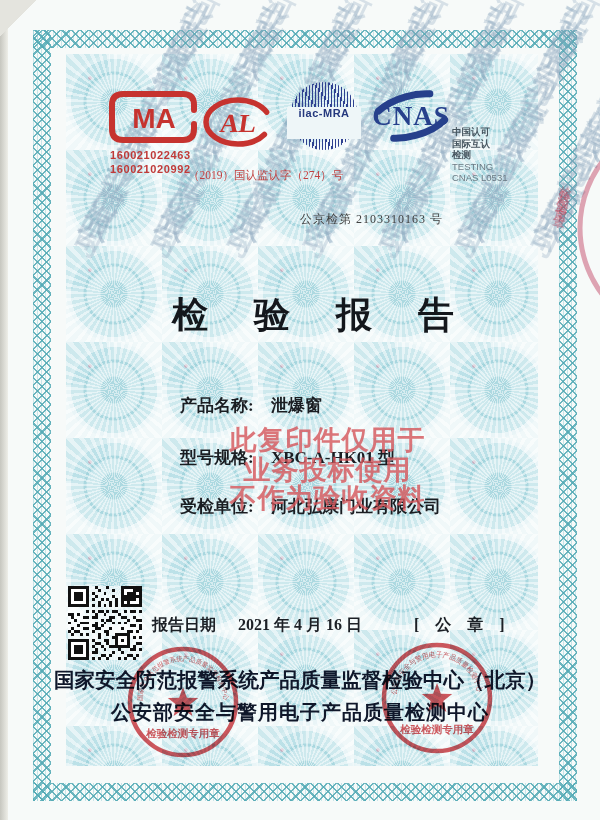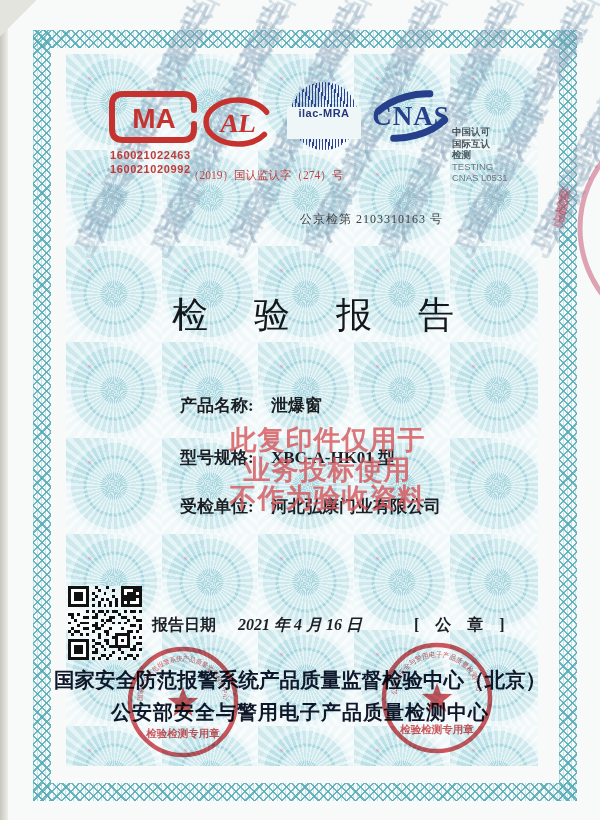--- a/index.html
+++ b/index.html
@@ -47,35 +47,35 @@
   .accred{position:absolute;left:452px;top:83px;z-index:6;
           font:600 9.5px "Liberation Sans",sans-serif;line-height:11.5px;color:#46555f;margin-top:43px;}
   .accred .en{color:#6b7a84;font-weight:400;}
   
   .lic{position:absolute;z-index:6;font:700 11px "Liberation Sans",sans-serif;
        color:#c03a38;letter-spacing:.6px;}
   .lic1{left:110px;top:149px;}
   .lic2{left:110px;top:163px;text-align:center;}
   .approval{position:absolute;left:188px;top:168px;z-index:6;font-weight:400;font-size:11.5px;color:#c24040;}
   .repno{position:absolute;left:300px;top:211px;z-index:6;font-size:12px;color:#404040;letter-spacing:1px;}
-  .title{position:absolute;left:172px;top:291px;z-index:6;font-size:36px;font-weight:400;
+  .title{position:absolute;left:172px;top:291px;z-index:6;font-size:36px;font-weight:700;
          letter-spacing:46px;color:#14171c;white-space:nowrap;}
   
   .field{position:absolute;left:180px;z-index:6;font-size:17px;color:#1a1d22;white-space:nowrap;}
   .field .lab{font-weight:700;}
   .field .val{margin-left:13px;font-weight:600;}
   .f1{top:394px;}.f2{top:446px;}.f3{top:495px;}.f4{top:543px;}
   
   .ov{position:absolute;left:170px;width:315px;text-align:center;z-index:9;
       font-size:27px;font-weight:700;color:rgba(213,84,89,.8);letter-spacing:1px;white-space:nowrap;}
   .ov1{top:422px;}.ov2{top:452px;}.ov3{top:480px;}
   .qr{position:absolute;left:68px;top:586px;width:74px;height:74px;z-index:6;}
   .dateline{position:absolute;left:152px;top:615px;z-index:6;font-size:16px;font-weight:600;
             color:#1c2026;white-space:nowrap;}
-  .dateline .dt{margin-left:18px;font-style:italic;}
+  .dateline .dt{margin-left:18px;}
   .dateline .seal{margin-left:48px;letter-spacing:6px;}
   .org{position:absolute;left:0;right:0;text-align:center;z-index:6;font-weight:700;color:#0f172a;white-space:nowrap;}
   .org1{top:666px;font-size:20.5px;}
   .org2{top:699px;font-size:20px;letter-spacing:1px;}
   .stamp{position:absolute;z-index:7;mix-blend-mode:multiply;opacity:.92;}
   .stampL{left:123px;top:642px;}
   .stampR{left:377px;top:638px;}
   .edge-arc{position:absolute;left:540px;top:112px;z-index:7;mix-blend-mode:multiply;}
   .edge-txt{position:absolute;left:556px;top:176px;z-index:7;writing-mode:vertical-rl;
             font-size:12px;letter-spacing:5px;color:rgba(190,62,86,.42);transform:rotate(12deg);font-weight:700;}

